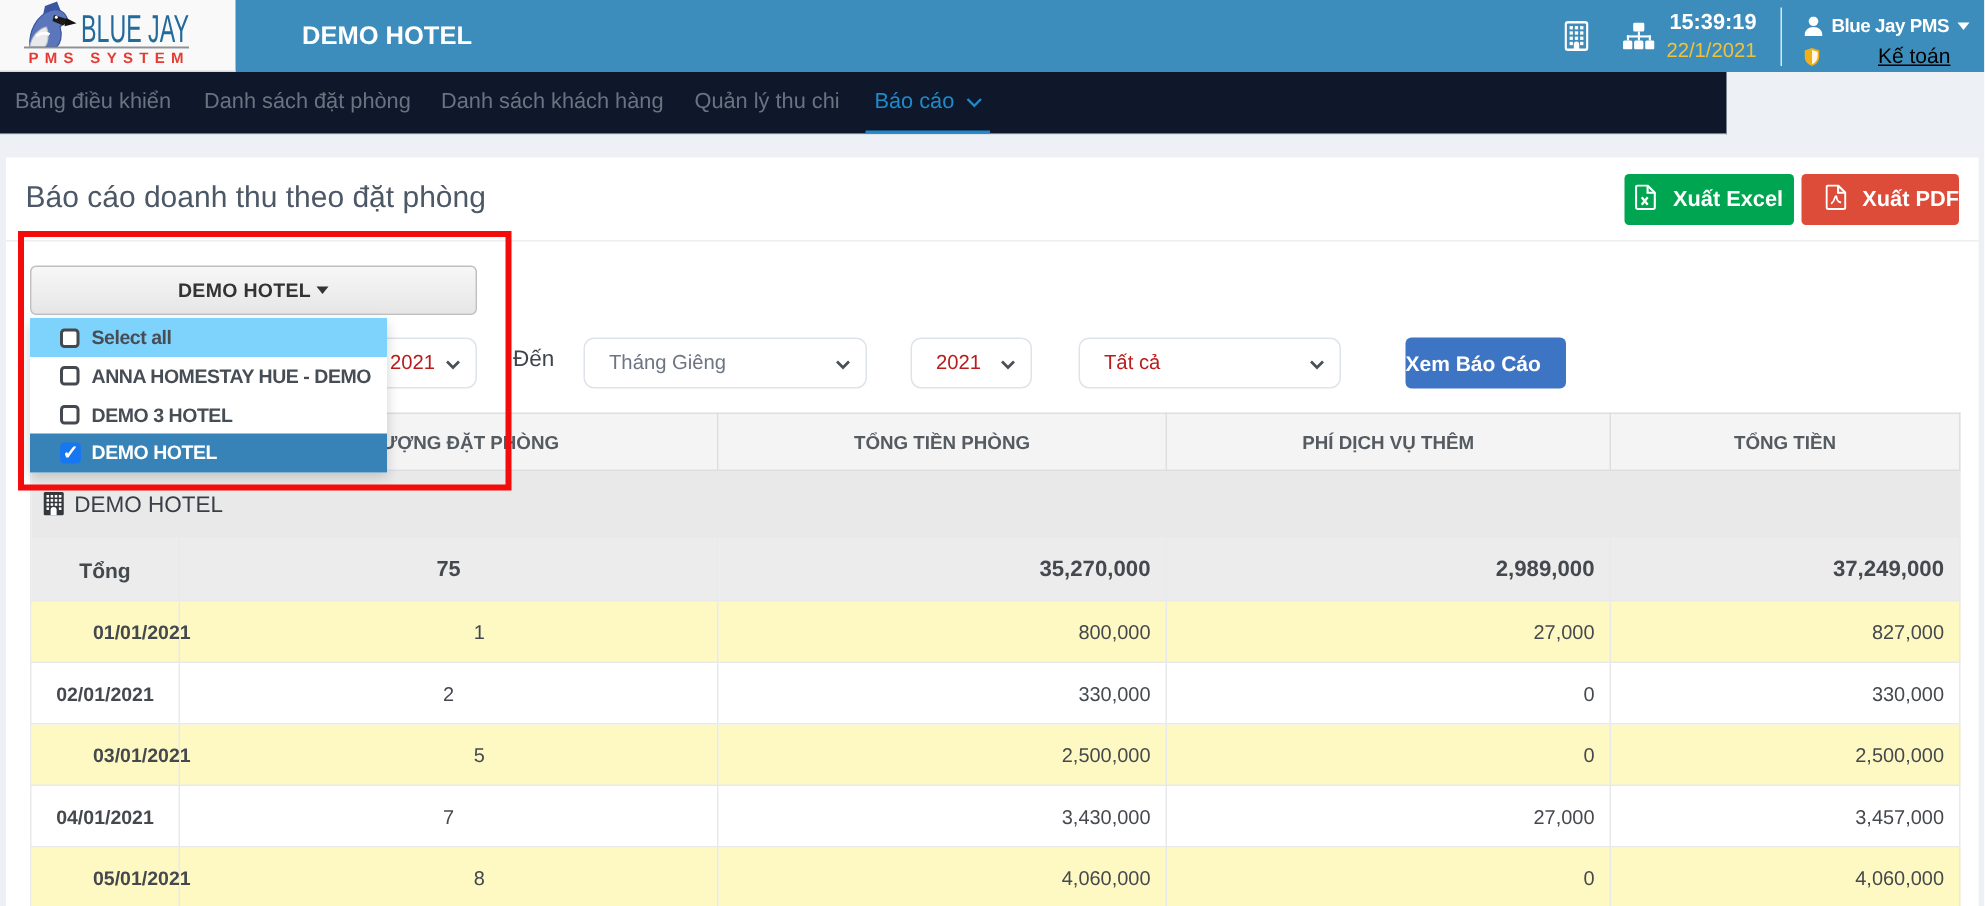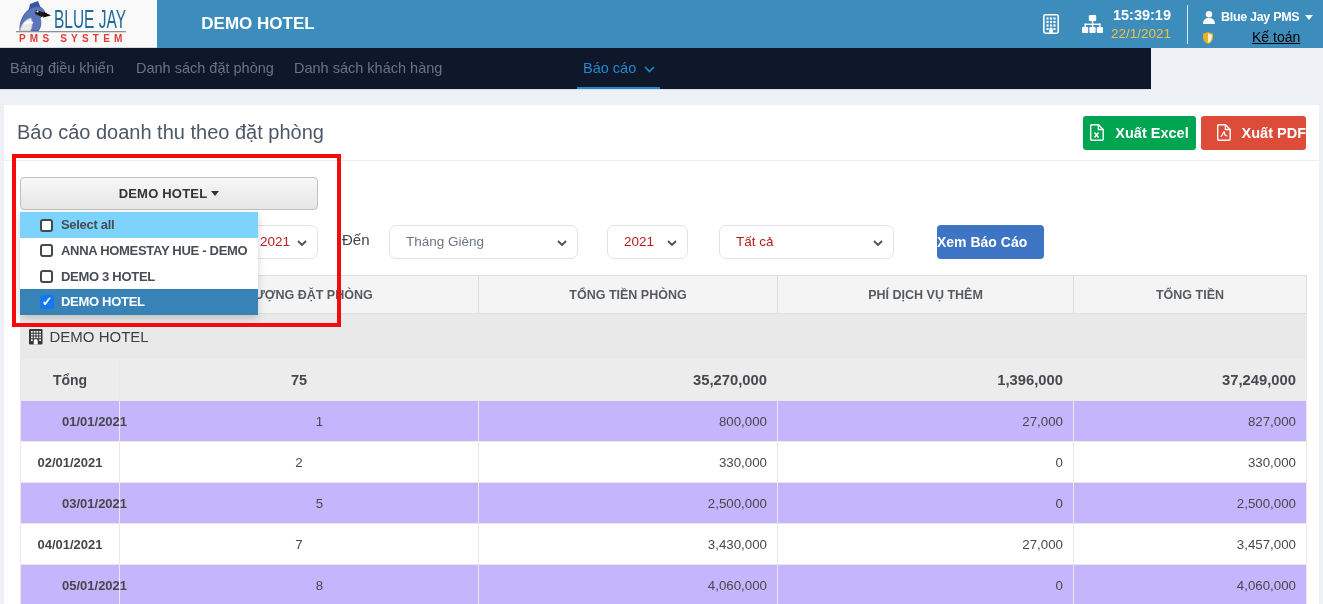--- a/index.html
+++ b/index.html
@@ -42,21 +42,21 @@
   #lden { position:absolute; left:342px; top:231px; font-size:15px; color:#3e454c; }
   #btnview { position:absolute; left:937px; top:225px; width:107px; height:34px; background:#3e74c4; border-radius:4px; color:#fff; font-weight:bold; font-size:14px; text-align:left; line-height:34px; }
 
   
   table { position:absolute; left:20px; top:275px; width:1286px; border-collapse:collapse; table-layout:fixed; font-size:13.3px; }
   th { background:#f4f4f4; font-size:12.5px; color:#555b61; font-weight:bold; border:1px solid #dcdfe2; height:38px; text-align:center; }
   td { border:1px solid #e7e9eb; color:#45494e; }
   tr.group td { background:#e9e9e9; height:45px; font-weight:400; font-size:15px; color:#3a3f45; padding-left:8px; }
   tr.total td { background:#ececec; height:42px; font-weight:bold; font-size:14.8px; }
   tr.r td { height:41px; }
-  tr.odd td { background:#c4b5fd;padding-left:41px; }
+  tr.odd td { background:#fef9c3;padding-left:41px; }
   td.c { text-align:center; }
   td.m { text-align:right; padding-right:10px; }
   td.date { text-align:center; font-weight:bold; font-size:13px; }
   td.qty { text-align:center; font-weight:400; }
 
   
   #msbtn { position:absolute; left:20px; top:177px; width:298px; height:33px; background:linear-gradient(#f7f7f7,#e6e6e6); border:1px solid #bfbfbf; border-radius:4px; text-align:center; line-height:31px; font-size:13px; letter-spacing:0.2px; font-weight:bold; color:#333; z-index:40; }
   #msbtn .caret { border-top-color:#333; margin-left:4px; vertical-align:2px; }
   #mspanel { position:absolute; left:20px; top:212px; width:238px; height:103px; background:#fff; box-shadow:0 3px 8px rgba(0,0,0,.18); z-index:40; }
   .msrow { position:relative; height:25.75px; line-height:25.75px; font-size:13px; font-weight:bold; color:#464d54; letter-spacing:-0.3px; }
@@ -136,20 +136,21 @@
       <path d="M5,0 L10,1.7 V5 C10,8.6 7.9,11 5,12 C2.1,11 0,8.6 0,5 V1.7 Z" fill="#efb019"></path>
       <path d="M5,1.4 L8.8,2.7 V5 C8.8,7.9 7.2,9.9 5,10.8 Z" fill="#fdf7e3"></path>
     </svg>
     <div id="hrole">Kế toán</div>
   </div>
 
   <div id="nav">
     <span class="navitem" style="left:10px">Bảng điều khiển</span>
     <span class="navitem" style="left:136px">Danh sách đặt phòng</span>
     <span class="navitem" style="left:294px">Danh sách khách hàng</span>
+    <span class="navitem" style="left:463px">Quản lý thu chi</span>
     <span class="navitem navactive" style="left:583px">Báo cáo
       <svg width="11" height="7" viewBox="0 0 11 7" style="margin-left:4px">
           <path d="M1,1 L5.5,5.5 L10,1" stroke="#2089c9" stroke-width="1.6" fill="none"></path>
         </svg>
     </span>
     <div id="navunder"></div>
   </div>
 
   <div id="panel"></div>
   <div id="heading">Báo cáo doanh thu theo đặt phòng</div>
@@ -229,21 +230,21 @@
           <rect x="4" y="20.5" width="3.4" height="3.4"></rect>
                 <rect x="20.5" y="20.5" width="3.4" height="3.4"></rect>
           <path d="M9.5 31 v-7 a4 4 0 0 1 8 0 V31 Z"></path>
         </g>
       </svg>DEMO HOTEL</td>
         </tr>
     <tr class="total">
           <td class="c" style="font-size:14px">Tổng</td>
           <td class="c" style="font-size:14.5px">75</td>
           <td class="m">35,270,000</td>
-          <td class="m">1,396,000</td>
+          <td class="m">2,989,000</td>
           <td class="m">37,249,000</td>
         </tr>
     <tr class="r odd">
           <td class="date">01/01/2021</td>
           <td class="qty">1</td>
           <td class="m">800,000</td>
           <td class="m">27,000</td>
           <td class="m">827,000</td>
         </tr>
     <tr class="r">

